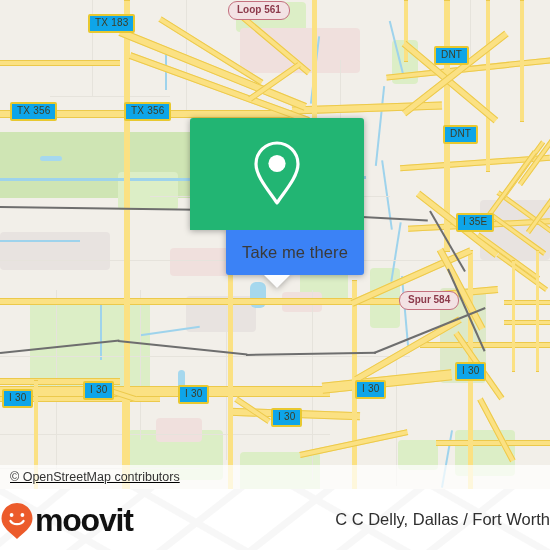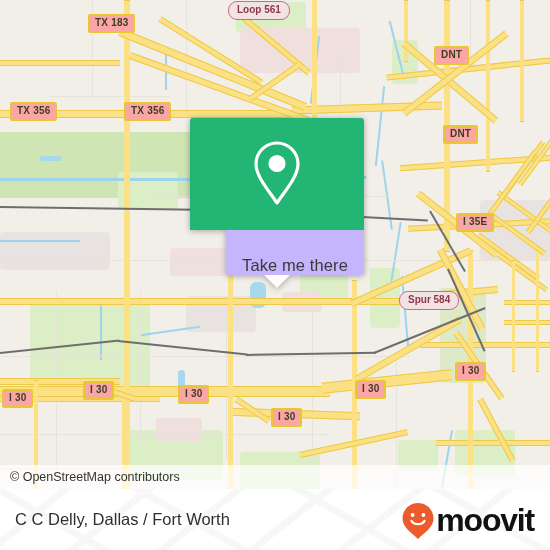--- a/index.html
+++ b/index.html
@@ -29,24 +29,24 @@
   .rdmaj{position:absolute;background:#fbe183;border-top:1px solid #ecc94b;border-bottom:1px solid #ecc94b;}
   .rdthin{position:absolute;background:#e6e3dc;}
   .stream{position:absolute;background:#9ed3ec;}
 
   
   .rail{position:absolute;background:#6e6e6e;height:2px;}
 
   
   .shield{
     position:absolute;
-    background:#fca5a5;
+    background:#0ea5e9;
     border:2px solid #e8c830;
     color:#3d3d26;
-    font-size:10px;font-weight:bold;
+    font-size:10px;font-weight:normal;
     padding:1px 5px 2px 5px;
     border-radius:2px;
     white-space:nowrap;
     line-height:12px;
     letter-spacing:.2px;
   }
   .pill{
     position:absolute;
     background:#f3e2e4;
     border:1.5px solid #c4707f;
@@ -55,41 +55,41 @@
     padding:2px 8px 3px 8px;
     border-radius:9px;
     white-space:nowrap;
     line-height:12px;
   }
 
   
   #attrib{
     position:absolute;left:0;bottom:0;width:550px;height:24px;
     background:rgba(255,255,255,0.72);
-    display:flex;align-items:center;
+    display:flex;align-items:center;text-decoration:underline;
   }
   #attrib span{
     font-size:12.5px;color:#333;padding-left:10px;
     font-family:"Liberation Sans", sans-serif;
   }
 
   
   #popup{
     position:absolute;left:190px;top:118px;width:174px;
     filter:drop-shadow(0 1px 3px rgba(0,0,0,0.32));
   }
   #popup-top{
     background:#22b573;height:112px;
     border-radius:3px 3px 0 0;
     display:flex;align-items:center;justify-content:center;
   }
   #popup-bottom{
-    background:#c4b5fd;height:45px;
+    background:#3b82f6;height:45px;
     border-radius:0 0 3px 3px;
-    display:flex;align-items:flex-end;justify-content:center;margin-left:36px;
+    display:flex;align-items:center;justify-content:center;margin-left:36px;
   }
   #popup-label{
     font-size:16.5px;color:#3a3a3a;
     font-family:"Liberation Sans", sans-serif;
     letter-spacing:.1px;
   }
   #popup-tail{
     position:absolute;left:50%;margin-left:-13px;top:157px;
     width:0;height:0;
     border-left:13px solid transparent;
@@ -312,25 +312,25 @@
         <path d="M150 70 L265 -20"></path>
         <path d="M240 70 L355 -20"></path>
         <path d="M330 70 L445 -20"></path>
         <path d="M420 70 L535 -20"></path>
         <path d="M-20 -10 L120 70"></path>
         <path d="M120 -10 L260 70"></path>
         <path d="M280 -10 L420 70"></path>
         <path d="M420 -10 L560 70"></path>
       </g>
     </svg>
-    <div id="place-name">C C Delly, Dallas / Fort Worth</div>
     <div id="brand">
       <svg width="34" height="38" viewBox="0 0 34 38" style="margin-right:1px;margin-top:2px;">
         <path d="M17 1 C8.4 1 1.5 7.9 1.5 16.5 C1.5 25.5 11 31 17 37 C23 31 32.5 25.5 32.5 16.5 C32.5 7.9 25.6 1 17 1 Z" fill="#ec5b2b"></path>
         <circle cx="11.6" cy="13" r="1.9" fill="#ffffff"></circle>
         <circle cx="22.4" cy="13" r="1.9" fill="#ffffff"></circle>
         <path d="M10.5 19 C13 23.2 21 23.2 23.5 19" stroke="#ffffff" stroke-width="2.4" fill="none" stroke-linecap="round"></path>
       </svg>
       <span id="brand-word">moovit</span>
     </div>
+    <div id="place-name">C C Delly, Dallas / Fort Worth</div>
   </div>
 
 </div>
 
 </body></html>

